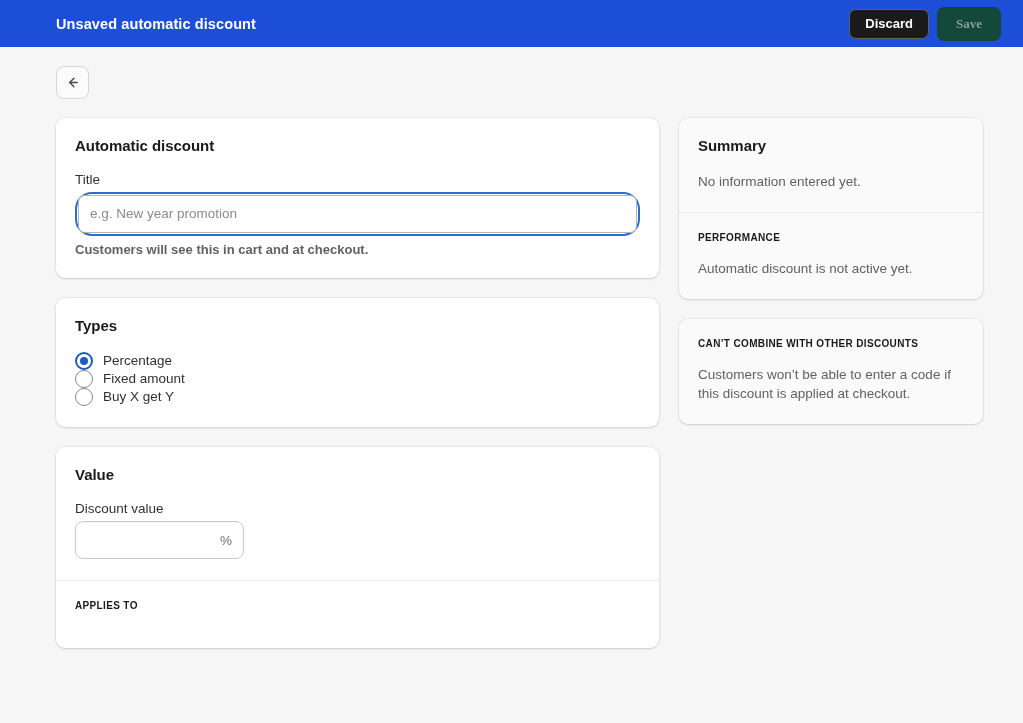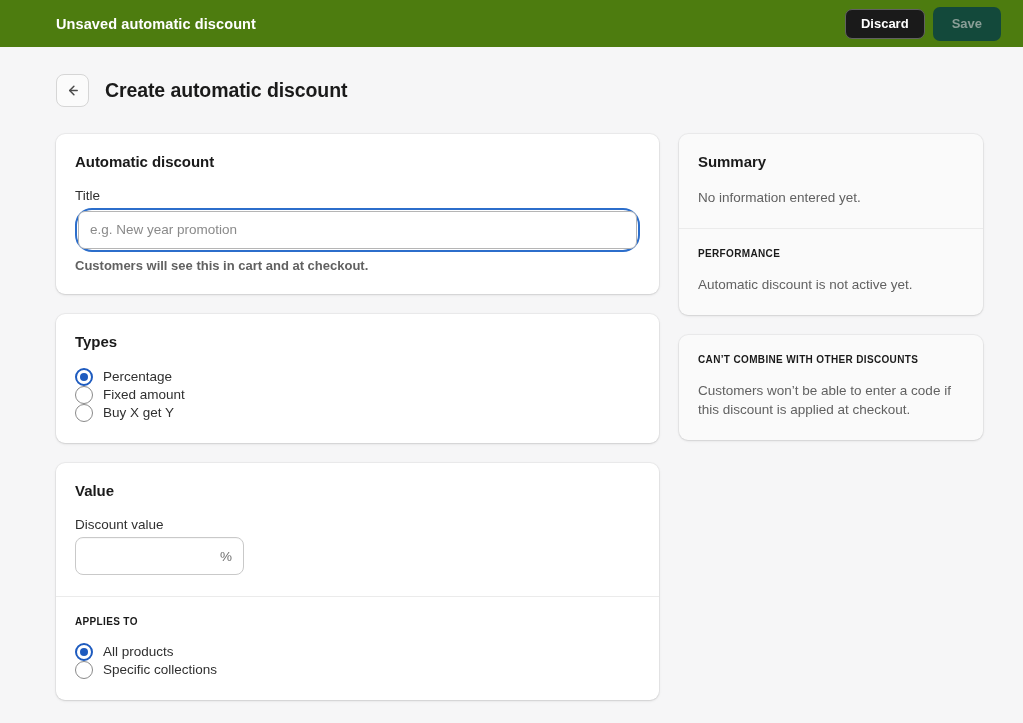--- a/index.html
+++ b/index.html
@@ -8,21 +8,21 @@
     width: 1023px; height: 723px;
     overflow: hidden;
     background: #f6f6f7;
     font-family: "Liberation Sans", sans-serif;
     -webkit-font-smoothing: antialiased;
   }
 
   
   .savebar {
     height: 47px;
-    background: #4d7c0f;
+    background: #1d4ed8;
     display: flex;
     align-items: center;
     padding: 0 22px 0 56px;
     position: relative;
   }
   .savebar-title {
     color: #ffffff;
     font-size: 14.5px;
     font-weight: 600;
     letter-spacing: 0.1px;
@@ -41,21 +41,21 @@
     line-height: 16px;
     cursor: pointer;
   }
   .btn-save {
     background: #13493b;
     color: #8a9e97;
     border: 1px solid transparent;
     border-radius: 7px;
     font-size: 13px;
     font-weight: 600;
-    font-family: Liberation Sans, sans-serif;
+    font-family: Liberation Serif, serif;
     padding: 8px 18px;
     line-height: 16px;
     cursor: default;
   }
 
   
   .page {
     height: 676px;
     background: #f6f6f7;
     overflow: hidden;
@@ -246,21 +246,20 @@
 
   <div class="page-header">
     <div class="back-btn">
       <span>
         <svg width="15" height="15" viewBox="0 0 16 16" fill="none" aria-hidden="true">
           <path d="M9.5 3.5 L5 8 L9.5 12.5" stroke="#4a4a4a" stroke-width="1.6" stroke-linecap="round" stroke-linejoin="round"></path>
           <path d="M5.2 8 H13" stroke="#4a4a4a" stroke-width="1.6" stroke-linecap="round"></path>
         </svg>
       </span>
     </div>
-    <h1 class="page-title">Create automatic discount</h1>
   </div>
 
   <div class="layout">
 
     <div class="col-main">
 
       <div class="card">
         <div class="card-section">
           <h2 class="card-heading">Automatic discount</h2>
           <label class="field-label">Title</label>
@@ -296,30 +295,20 @@
           <h2 class="card-heading">Value</h2>
           <label class="field-label">Discount value</label>
           <div class="value-input-wrap">
             <input class="value-input" type="text" style="">
             <span class="value-suffix">%</span>
           </div>
         </div>
         <div class="divider"></div>
         <div class="card-section">
           <h3 class="subheading">APPLIES TO</h3>
-          <div class="radio-group">
-            <div class="radio-row">
-              <span class="radio checked"></span>
-              <span class="radio-label">All products</span>
-            </div>
-            <div class="radio-row">
-              <span class="radio"></span>
-              <span class="radio-label">Specific collections</span>
-            </div>
-          </div>
         </div>
       </div>
 
     </div>
 
     <div class="col-side">
 
       <div class="card-side">
         <div class="card-section">
           <h2 class="card-heading">Summary</h2>

